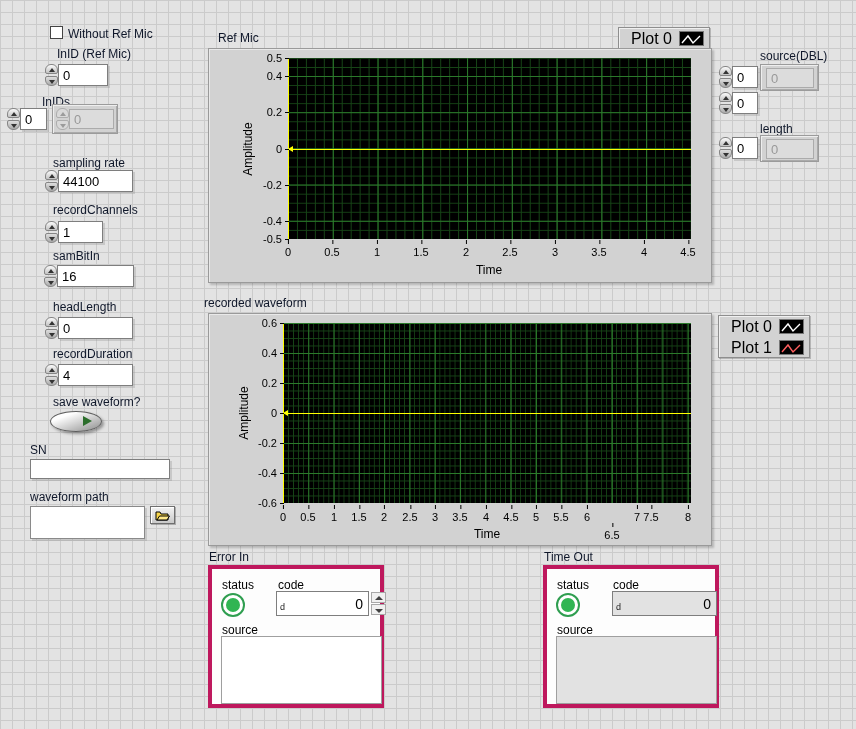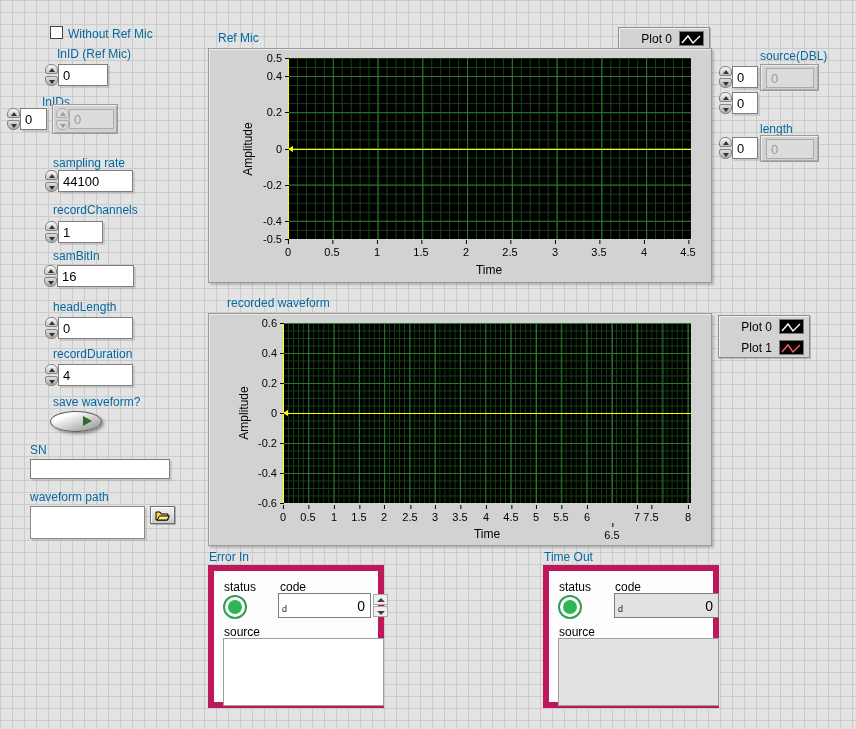--- a/index.html
+++ b/index.html
@@ -2,21 +2,21 @@
 <html><head>
 <meta charset="utf-8">
 <style>
   html,body{margin:0;padding:0}
   body{width:856px;height:729px;overflow:hidden;position:relative;
        font-family:"Liberation Sans",sans-serif;
        background-color:#e3e3e3;
        background-image:linear-gradient(#cbcbcb 1px,transparent 1px),
                         linear-gradient(90deg,#cbcbcb 1px,transparent 1px);
        background-size:12px 12px}
-  .lbl{position:absolute;font-size:12px;color:#0369a1;white-space:nowrap;line-height:14px}
+  .lbl{position:absolute;font-size:12px;color:#0f172a;white-space:nowrap;line-height:14px}
   
   .nfield{position:absolute;height:22px;background:#fff;border:1px solid #7e7e7e;
           box-sizing:border-box;font-size:13px;display:flex;align-items:center;
           padding-left:4px;color:#000;box-shadow:2px 2px 0 rgba(150,150,150,.35)}
   .dimfield{position:absolute;background:#dcdcdc;border:1px solid #ababab;color:#999;
           font-size:13px;display:flex;align-items:center;padding-left:4px;box-sizing:border-box}
   .elem-frame{position:absolute;background:#d2d2d2;border:1px solid #9b9b9b;box-sizing:border-box;
           box-shadow:inset 1px 1px 0 #eee,inset -1px -1px 0 #aaa}
   
   .lvspin{position:absolute;width:13px;height:22px}
@@ -57,24 +57,24 @@
   .yt::after{content:"";position:absolute;right:-7px;top:50%;width:4px;height:1px;background:#000}
   .xt{position:absolute;font-size:11px;transform:translateX(-50%);line-height:12px}
   .xt::before{content:"";position:absolute;left:50%;top:-6px;width:1px;height:4px;background:#000}
   .axl{position:absolute;font-size:12px;white-space:nowrap}
   .rot{transform:translate(-50%,-50%) rotate(-90deg)}
   .xc{transform:translateX(-50%)}
   
   .legend{position:absolute;background:#d2d2d2;border:1px solid #8e8e8e;box-sizing:border-box;
           box-shadow:inset 1px 1px 0 #f0f0f0,1px 1px 0 rgba(0,0,0,.2)}
   .legrow{position:relative;height:21px;display:flex;align-items:center;justify-content:flex-end;gap:7px;padding:0 5px}
-  .leg-lbl{font-size:12px}
+  .leg-lbl{font-size:16px}
   .leg-glyph{width:25px;height:15px;background:#000;border:1px solid #777;box-sizing:border-box}
   
-  .cluster{position:absolute;width:176px;height:143px;background:#fdfdfd;border:6px solid #be185d;box-sizing:border-box}
+  .cluster{position:absolute;width:176px;height:143px;background:#fdfdfd;border:4px solid #be185d;box-sizing:border-box}
   .clbl{position:absolute;font-size:12px;color:#000;white-space:nowrap}
   .led{position:absolute;width:24px;height:24px;border-radius:50%;border:2px solid #2f9e50;background:#fff;
           box-sizing:border-box;display:flex;align-items:center;justify-content:center}
   .led i{width:14px;height:14px;border-radius:50%;background:#31b553}
   .codefield{position:absolute;border:1px solid #7e7e7e;box-sizing:border-box;background:#fff;height:25px}
   .codefield.gray{background:#e2e2e2}
   .radix{position:absolute;left:3px;bottom:3px;font-size:9px;color:#222}
   .cval{position:absolute;right:5px;top:50%;transform:translateY(-50%);font-size:14px;color:#000}
   .wsbtn{position:absolute;width:15px;height:11px;background:#f0f0f0;border:1px solid #a8a8a8;box-sizing:border-box}
   .wsbtn::after{content:"";position:absolute;left:3px}
@@ -196,21 +196,21 @@
   <span class="xt" style="left:257px;top:197px">2</span>
   <span class="xt" style="left:301px;top:197px">2.5</span>
   <span class="xt" style="left:346px;top:197px">3</span>
   <span class="xt" style="left:390px;top:197px">3.5</span>
   <span class="xt" style="left:435px;top:197px">4</span>
   <span class="xt" style="left:479px;top:197px">4.5</span>
   <span class="axl rot" style="left:39px;top:100px">Amplitude</span>
   <span class="axl xc" style="left:280px;top:214px">Time</span>
 </div>
 
-<span class="lbl" style="left:227px;top:296px">recorded waveform</span>
+<span class="lbl" style="left:204px;top:296px">recorded waveform</span>
 <div class="legend" style="left:718px;top:315px;width:92px;height:43px">
   <div class="legrow">
     <span class="leg-lbl">Plot 0</span>
     <span class="leg-glyph"><svg width="23" height="13" viewBox="0 0 23 13">
           <polyline points="2,10 8,3 13,10 20,3" fill="none" stroke="#ffffff" stroke-width="1.4"></polyline>
         </svg></span>
   </div>
   <div class="legrow">
     <span class="leg-lbl">Plot 1</span>
     <span class="leg-glyph"><svg width="23" height="13" viewBox="0 0 23 13">

